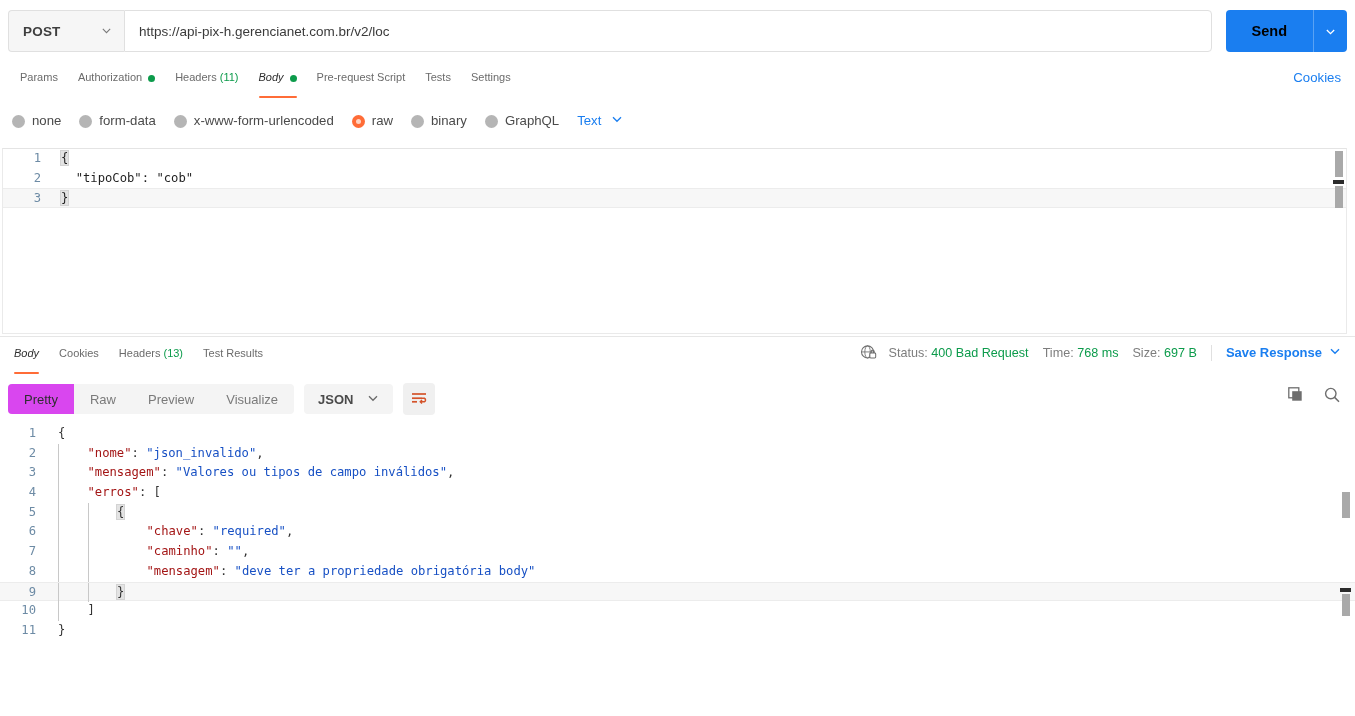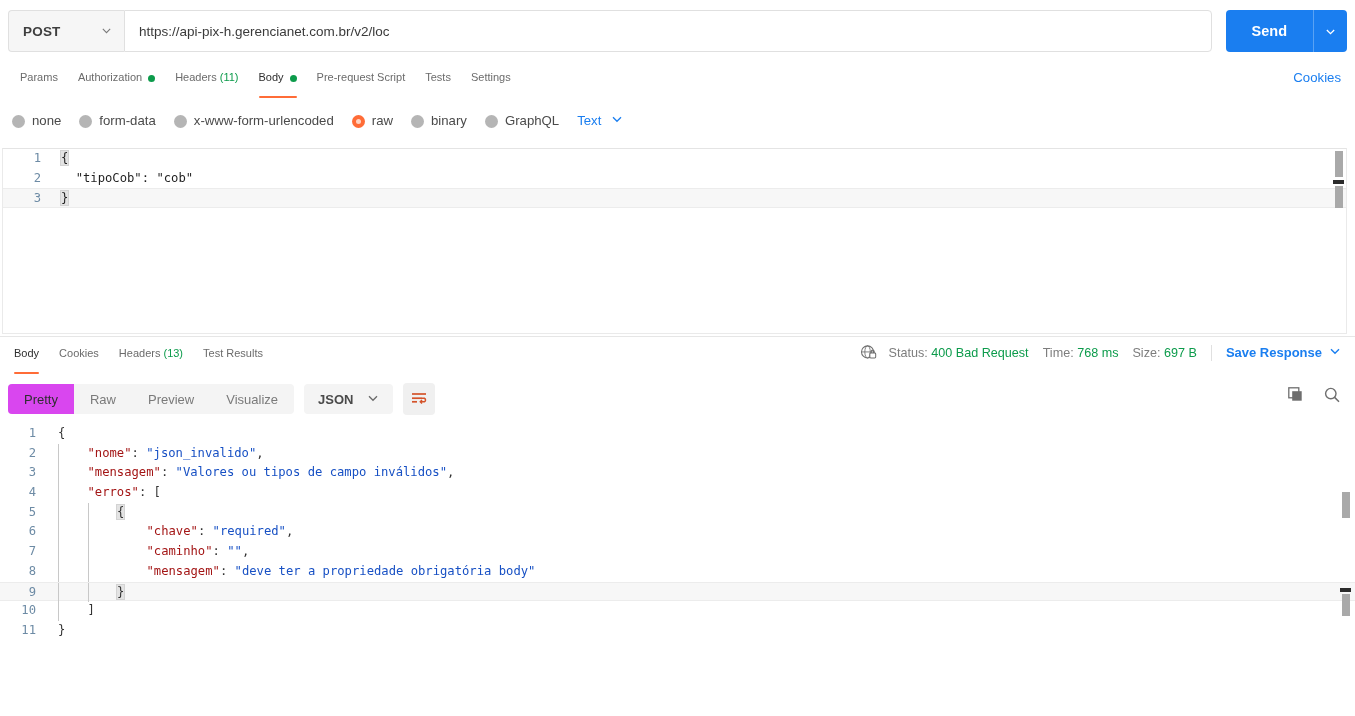--- a/index.html
+++ b/index.html
@@ -32,37 +32,37 @@
     flex: 1; height: 42px; border: 1px solid #e0e0e0; border-radius: 0 4px 4px 0;
     background: #fff; padding: 0 14px; font-size: 13.5px; color: #3a3a3a;
     font-family: "Liberation Sans", sans-serif; outline: none;
   }
   .send-wrap {
     margin-left: 14px; height: 42px; display: flex; align-items: stretch;
     background: #1a7ef0; border-radius: 4px; overflow: hidden; cursor: pointer;
   }
   .send-btn {
     display:flex; align-items:center; justify-content:center;
-    padding: 0 26px; color:#ffffff; font-weight: 700; font-size: 14.5px;
+    padding: 0 26px; color:#000000; font-weight: 700; font-size: 14.5px;
   }
   .send-caret {
     display:flex; align-items:center; justify-content:center; width: 34px;
     border-left: 1px solid rgba(255,255,255,.28); color:#fff;
   }
 
   
   .req-tabs {
     position:absolute; left:0; top:62px; width:1355px; height:34px;
     display:flex; align-items:flex-start; padding-left: 10px;
   }
   .tab {
     position: relative; padding: 0 10px; height: 32px; line-height: 30px;
     color: #6b6b6b; font-size: 11px; cursor: pointer; white-space: nowrap;
   }
-  .tab.active { color: #2e2e2e; font-weight: 400; }
+  .tab.active { color: #2e2e2e; font-weight: 400; font-style: italic; }
   .tab.active::after {
     content:""; position:absolute; left:10px; right:10px; bottom:-4px;
     height: 2px; background:#ff6c37; border-radius:1px;
   }
   .dot { display:inline-block; width:7px; height:7px; border-radius:50%;
          background:#0c9b4b; margin-left:6px; vertical-align: middle; }
   .count { color:#0c9b4b; }
   .cookies-link {
     position:absolute; right:14px; top:70px; color:#1a7ef0; font-size:13.2px;
     cursor:pointer;

